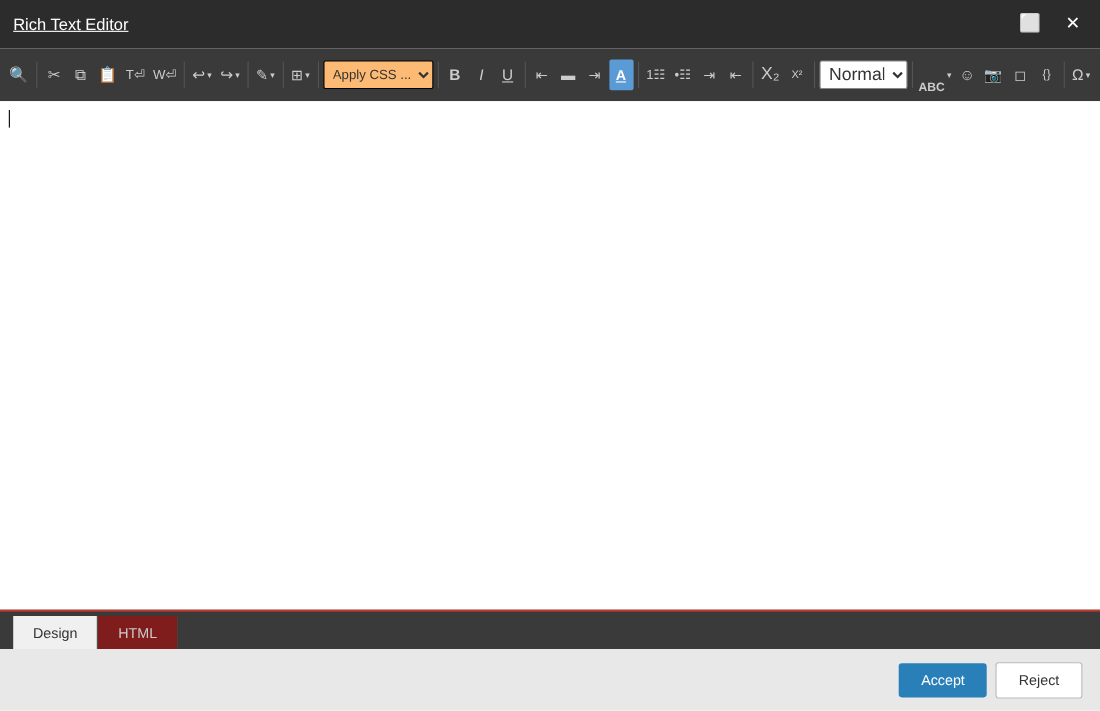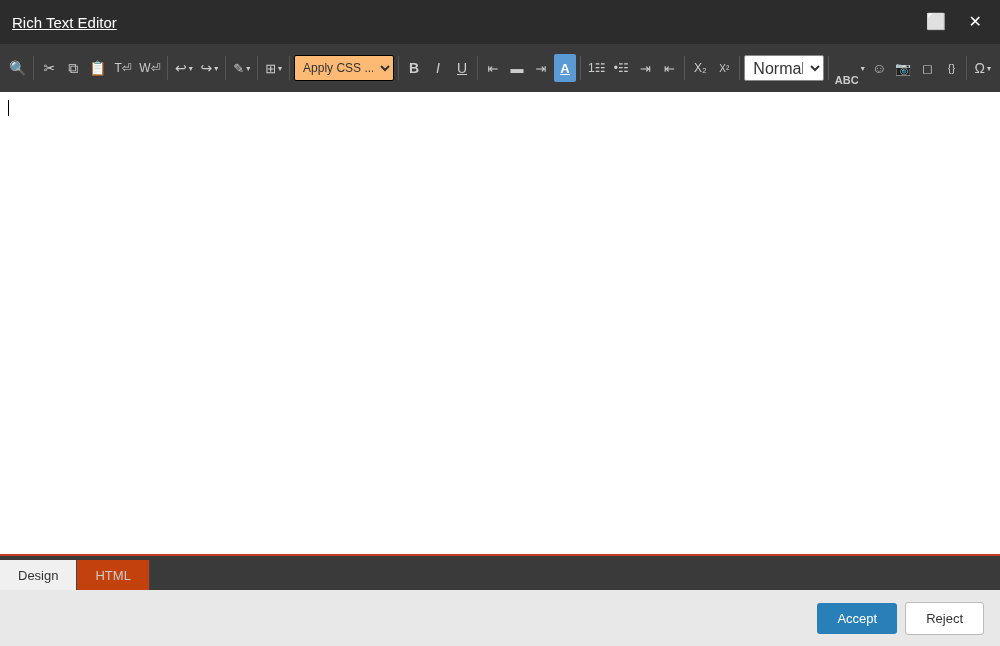--- a/index.html
+++ b/index.html
@@ -150,31 +150,32 @@
       padding: 0 0;
       flex-shrink: 0;
       border-top: 2px solid #c0392b;
     }
 
     .tab {
       padding: 6px 18px;
       font-size: 13px;
       cursor: pointer;
       border: none;
-      background: #c2410c;
+      background: #7f1d1d;
       color: #cccccc;
       height: 30px;
       display: flex;
       align-items: center;
       border-right: 1px solid #444444;
     }
 
     .tab.active {
       background: #f0f0f0;
       color: #333333;
+      margin-left: 12px;
     }
 
     .footer {
       background: #e8e8e8;
       height: 56px;
       display: flex;
       align-items: center;
       justify-content: flex-end;
       padding: 0 16px;
       gap: 8px;
@@ -317,21 +318,21 @@
       <span style="font-size:13px;">⇥</span>
     </button>
 
     <button class="tool-btn" title="Decrease Indent">
       <span style="font-size:13px;">⇤</span>
     </button>
 
     <div class="toolbar-separator"></div>
 
     <button class="tool-btn" title="Subscript">
-      <span style="font-size:12px;text-align:center;">X₂</span>
+      <span style="font-size:16px;text-align:center;">X₂</span>
     </button>
 
     <button class="tool-btn" title="Superscript">
       <span style="font-size:10px;">X²</span>
     </button>
 
     <div class="toolbar-separator"></div>
 
     <select class="normal-dropdown">
       <option>Normal</option>

